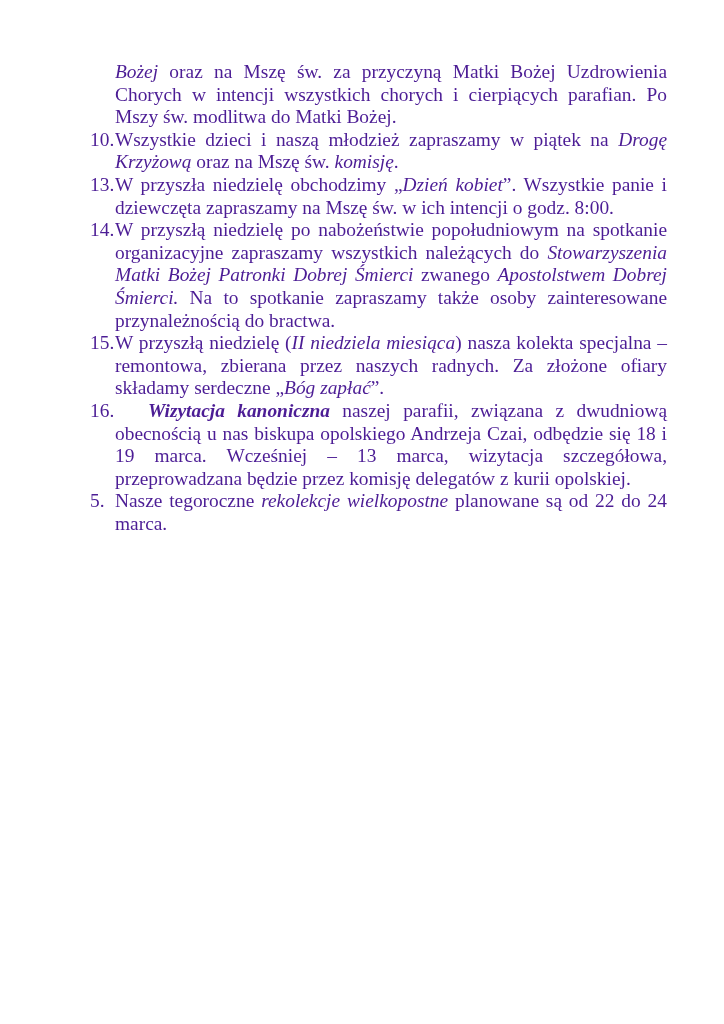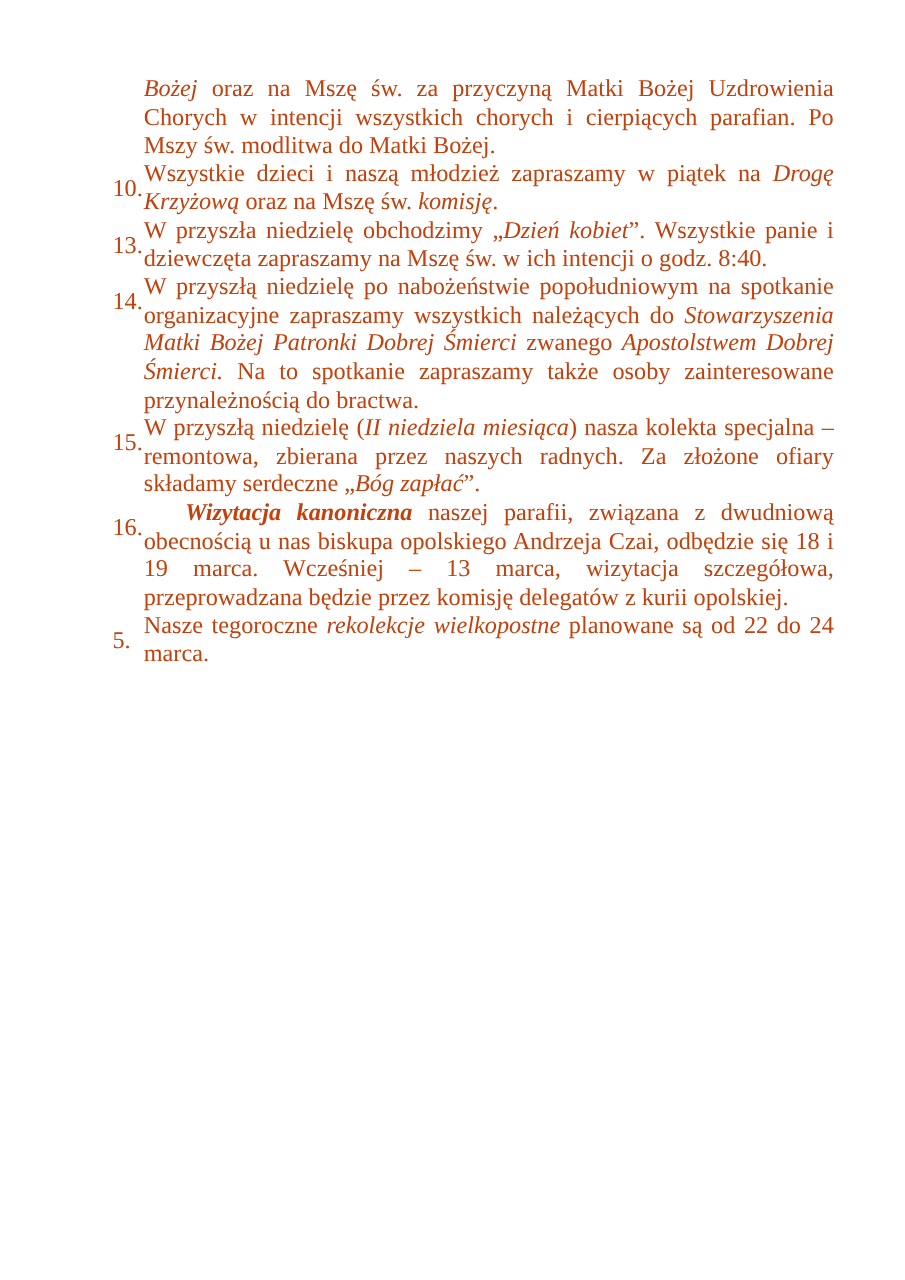--- a/index.html
+++ b/index.html
@@ -7,50 +7,50 @@
     padding: 0;
     background: #ffffff;
   }
   .page {
     position: relative;
     width: 724px;
     height: 819px;
     background: #ffffff;
     overflow: hidden;
     font-family: "Liberation Serif", "DejaVu Serif", serif;
-    color: #c2410c;
+    color: #4c1d95;
   }
   .content {
     position: absolute;
     top: 61px;
     left: 115px;
     width: 552px;
     font-size: 19.4px;
     line-height: 22.6px;
   }
   .item {
     position: relative;
     text-align: justify;
     text-justify: inter-word;
   }
   .num {
     position: absolute;
     left: -25px;
-    top: 12px;
+    top: 0;
     white-space: nowrap;
   }
   .seg-i  { font-style: italic; }
   .seg-bi { font-weight: bold; font-style: italic; margin-left: 33px; }
 </style>
 </head>
 <body>
 
 <div class="page">
   <div class="content">
       <div class="item"><span class="seg-i">Bożej</span><span> oraz na Mszę św. za przyczyną Matki Bożej Uzdrowienia Chorych w intencji wszystkich chorych i cierpiących parafian. Po Mszy św. modlitwa do Matki Bożej.</span></div>
       <div class="item"><span class="num">10.</span><span>Wszystkie dzieci i naszą młodzież zapraszamy w piątek na </span><span class="seg-i">Drogę Krzyżową</span><span> oraz na Mszę św. </span><span class="seg-i">komisję</span><span>.</span></div>
-      <div class="item"><span class="num">13.</span><span>W przyszła niedzielę obchodzimy „</span><span class="seg-i">Dzień kobiet</span><span>”. Wszystkie panie i dziewczęta zapraszamy na Mszę św. w ich intencji o godz. 8:40.</span></div>
+      <div class="item"><span class="num">13.</span><span>W przyszła niedzielę obchodzimy „</span><span class="seg-i">Dzień kobiet</span><span>”. Wszystkie panie i dziewczęta zapraszamy na Mszę św. w ich intencji o godz. 8:00.</span></div>
       <div class="item"><span class="num">14.</span><span>W przyszłą niedzielę po nabożeństwie popołudniowym na spotkanie organizacyjne zapraszamy wszystkich należących do </span><span class="seg-i">Stowarzyszenia Matki Bożej Patronki Dobrej Śmierci</span><span> zwanego </span><span class="seg-i">Apostolstwem Dobrej Śmierci.</span><span> Na to spotkanie zapraszamy także osoby zainteresowane przynależnością do bractwa.</span></div>
       <div class="item"><span class="num">15.</span><span>W przyszłą niedzielę (</span><span class="seg-i">II niedziela miesiąca</span><span>) nasza kolekta specjalna – remontowa, zbierana przez naszych radnych. Za złożone ofiary składamy serdeczne „</span><span class="seg-i">Bóg zapłać</span><span>”.</span></div>
       <div class="item"><span class="num">16.</span><span class="seg-bi">Wizytacja kanoniczna</span><span> naszej parafii, związana z dwudniową obecnością u nas biskupa opolskiego Andrzeja Czai, odbędzie się 18 i 19 marca. Wcześniej – 13 marca, wizytacja szczegółowa, przeprowadzana będzie przez komisję delegatów z kurii opolskiej.</span></div>
       <div class="item"><span class="num">5.</span><span>Nasze tegoroczne </span><span class="seg-i">rekolekcje wielkopostne</span><span> planowane są od 22 do 24 marca.</span></div>
     </div>
 </div>
 
 </body></html>

